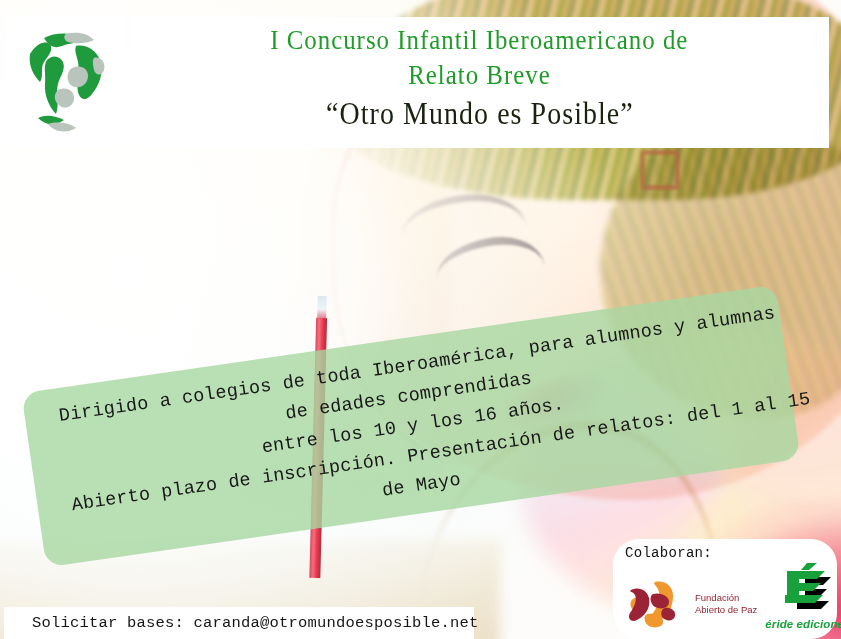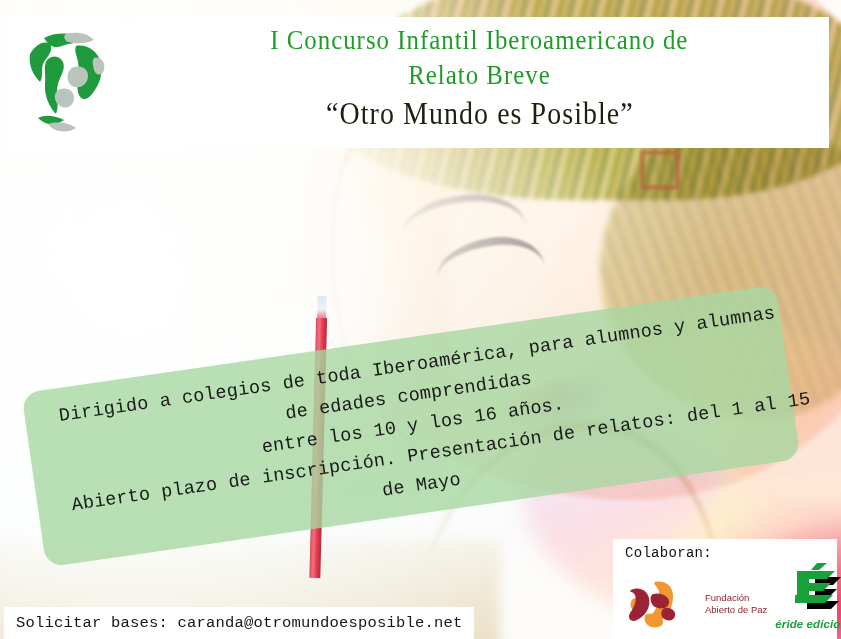--- a/index.html
+++ b/index.html
@@ -257,53 +257,54 @@
   .info-line.c { text-align: center; }
 
   
   .email-strip {
     position: absolute;
     left: 4px; top: 607px;
     width: 470px; height: 32px;
     background: #ffffff;
     display: flex;
     align-items: center;
-    padding-left: 12px;
+    padding-left: 28px;
     box-sizing: border-box;
   }
   .email-text {
     font-family: "Liberation Mono", monospace;
     font-size: 15.5px;
     color: #161616;
     letter-spacing: 0.2px;
     white-space: nowrap;
   }
 
   
   .collab-panel {
     position: absolute;
     left: 613px; top: 539px;
     width: 224px; height: 100px;
     background: #ffffff;
     box-sizing: border-box;
     padding: 6px 8px 0 12px;
+    border-radius: 26px;
   }
   .collab-title {
     font-family: "Liberation Mono", monospace;
     font-size: 14px;
     color: #111111;
     letter-spacing: 0.3px;
     margin-bottom: 2px;
   }
   .collab-logos {
     display: flex;
     align-items: flex-end;
     gap: 8px;
   }
-  .fcp-logo { display: flex; align-items: center; gap: 14px; }
+  .fcp-logo { display: flex; align-items: center; gap: 4px; }
   .fcp-text {
     font-family: "Liberation Sans", sans-serif;
     font-size: 9.5px;
     line-height: 1.22;
     color: #8f2230;
     white-space: nowrap;
   }
   .eride-logo { text-align: center; }
   .eride-word {
     font-family: "Liberation Sans", sans-serif;

